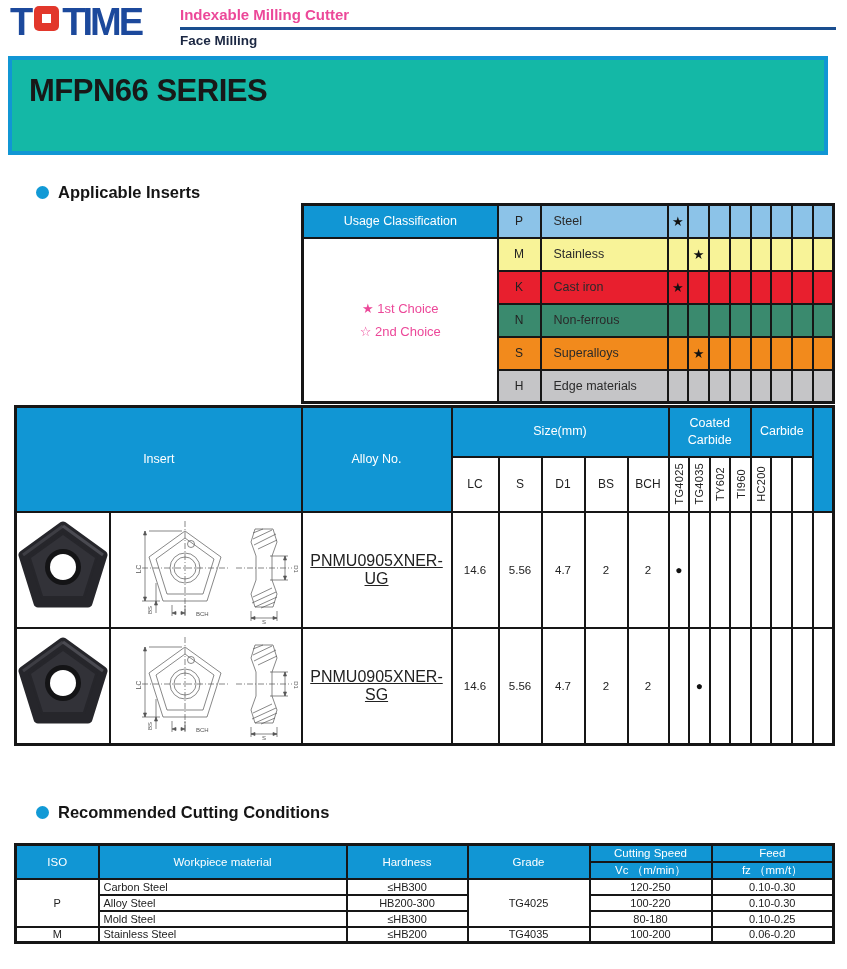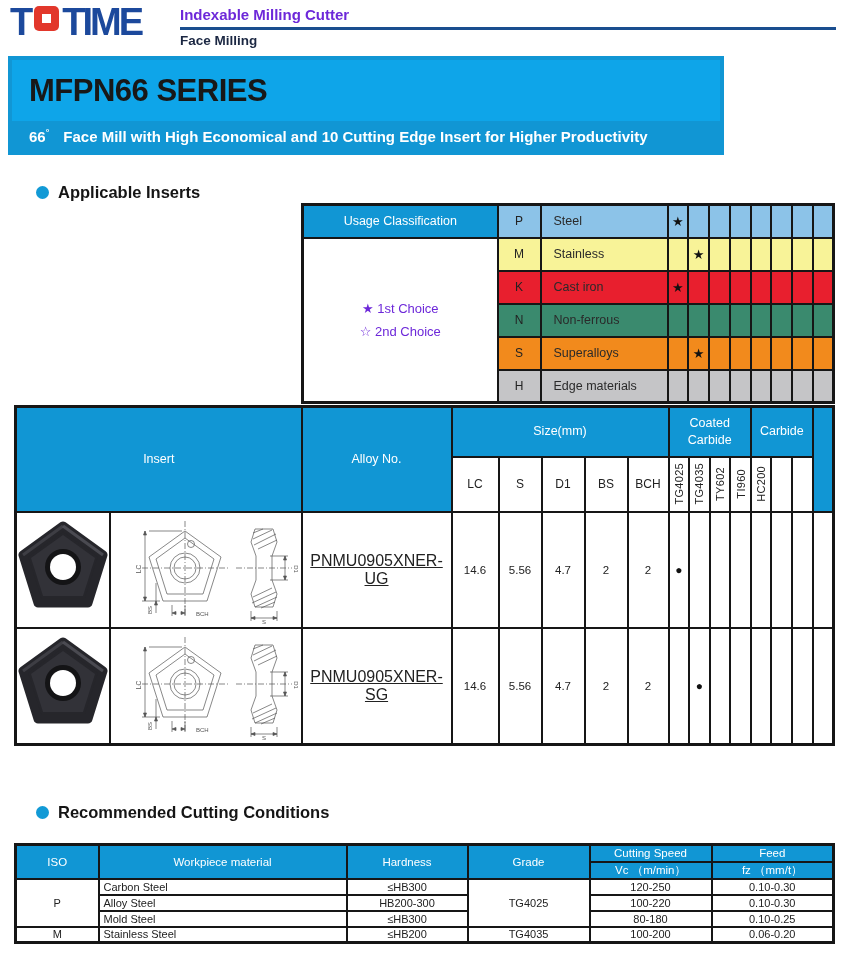--- a/index.html
+++ b/index.html
@@ -5,25 +5,25 @@
   * { margin:0; padding:0; box-sizing:border-box; }
   body { background:#fff; font-family:"Liberation Sans", sans-serif; }
   .page { position:relative; width:847px; height:969px; background:#fff; overflow:hidden; }
 
   
   .logo { position:absolute; left:10px; top:3px; display:flex; align-items:flex-start; }
   .logo-txt { font-size:38px; font-weight:900; color:#1c499c; letter-spacing:-3px; line-height:1; }
   .logo-o { width:25px; height:25px; background:#e2372b; border-radius:5px; margin:3px 3px 0 4px; position:relative; }
   .logo-o .hole { position:absolute; left:8px; top:8px; width:9px; height:9px; background:#fff; }
   .brand-sub { position:absolute; left:180px; top:6px; width:656px; }
-  .brand-sub .l1 { font-weight:bold; font-size:15px; color:#6d28d9; padding-bottom:4px; border-bottom:3px solid #1a4e8f; }
+  .brand-sub .l1 { font-weight:bold; font-size:15px; color:#ec4899; padding-bottom:4px; border-bottom:3px solid #1a4e8f; }
   .brand-sub .l2 { font-weight:bold; font-size:13.5px; color:#1b2742; padding-top:3px; }
 
   
-  .series-box { position:absolute; left:8px; top:56px; width:716px; height:99px; border:4px solid #1196d4; background:#0ea5e9; }
+  .series-box { position:absolute; left:8px; top:56px; width:820px; height:99px; border:4px solid #1196d4; background:#14b8a6; }
   .series-title { height:61px; display:flex; align-items:center; padding-left:17px;
                   font-size:31px; font-weight:900; color:#181818; letter-spacing:-0.5px; }
   .series-banner { height:30px; background:#1196d4; color:#fff; display:flex; align-items:center;
                    padding-left:17px; font-size:15px; font-weight:bold; }
   .series-banner .deg { font-size:9px; vertical-align:top; position:relative; top:-4px; }
   .series-banner .btxt { margin-left:14px; }
 
   
   .section-h { position:absolute; display:flex; align-items:center; gap:9px;
                font-size:16.5px; font-weight:bold; color:#151515; }
@@ -32,21 +32,21 @@
   
   table { border-collapse:collapse; table-layout:fixed; }
   td { border:2px solid #161616; padding:0; text-align:center; vertical-align:middle;
        font-size:12px; color:#222; overflow:hidden; }
 
   
   .usage-tbl { position:absolute; left:301px; top:203px; width:531px; border:3px solid #161616; }
   .usage-tbl td { height:33px; }
   .cell-blue-h { background:#1196d4; color:#fff; font-size:12.5px; }
   .legend-cell { background:#fff; }
-  .legend-cell div { font-size:13px; line-height:23px; color:#6d28d9; }
+  .legend-cell div { font-size:13px; line-height:23px; color:#ec4899; }
   .c-p { background:#8cc3e8; }
   .c-m { background:#f8f398; }
   .c-k { background:#e81f2e; }
   .c-n { background:#3a8a6e; }
   .c-s { background:#f28a1c; }
   .c-h { background:#c5c5c7; }
   .mat-cell { text-align:left; padding-left:12px; font-size:12.5px; color:#2a2a2a; }
   .star-cell { font-size:13px; color:#111; }
 
   
@@ -81,25 +81,20 @@
       </span>
     <span class="logo-txt">TIME</span>
   </div>
   <div class="brand-sub">
     <div class="l1">Indexable Milling Cutter</div>
     <div class="l2">Face Milling</div>
   </div>
 
   <div class="series-box">
     <div class="series-title">MFPN66 SERIES</div>
-    <div class="series-banner">
-      <span>66</span>
-        <span class="deg">°</span>
-      <span class="btxt">Face Mill with High Economical and 10 Cutting Edge Insert for Higher Productivity</span>
-    </div>
   </div>
 
   <div class="section-h" style="left:36px; top:183px;">
     <span class="bullet"></span>
     <span>Applicable Inserts</span>
   </div>
 
   <table class="usage-tbl">
     <colgroup>
       <col style="width:195px">

